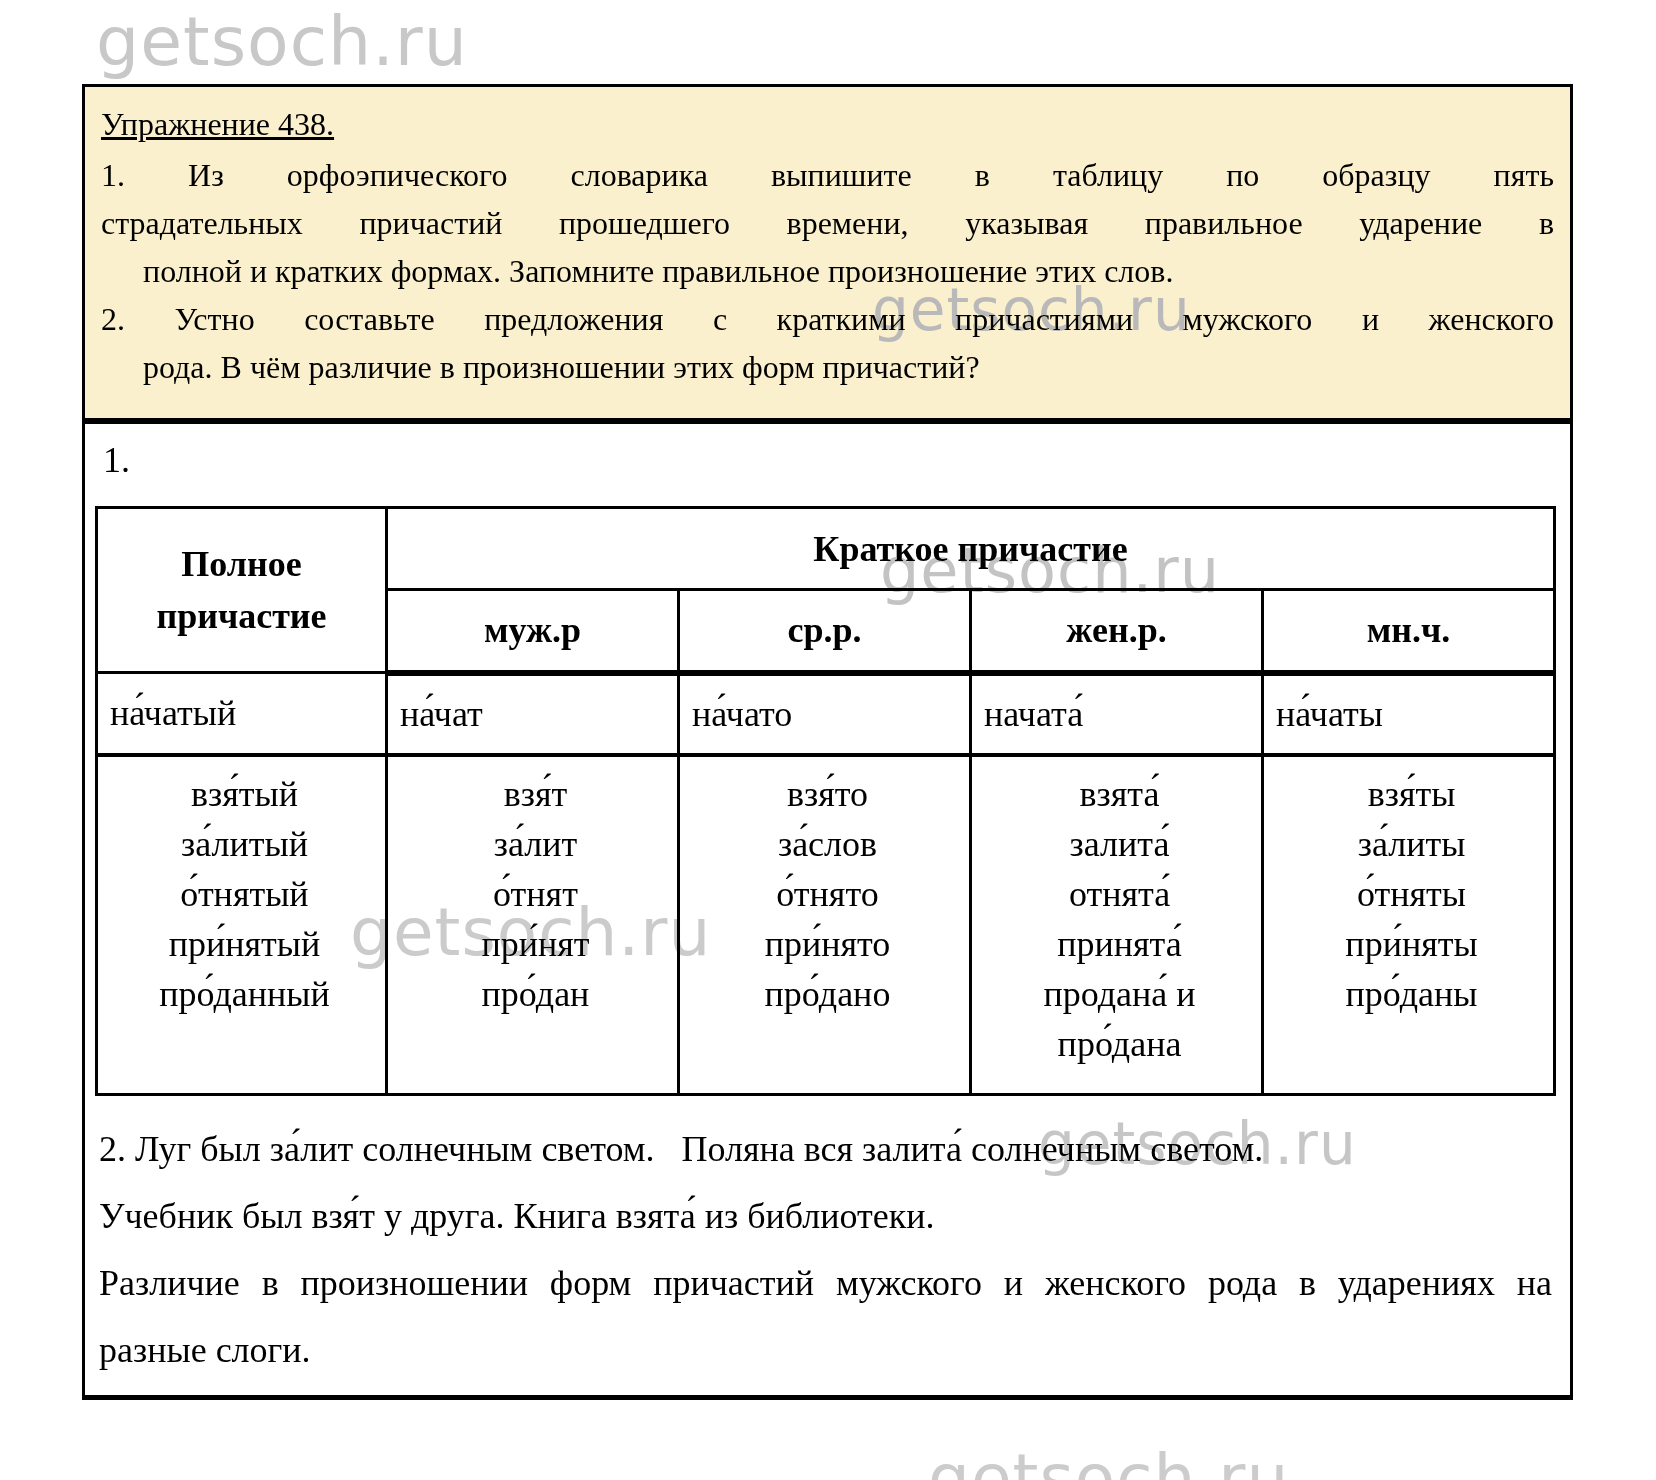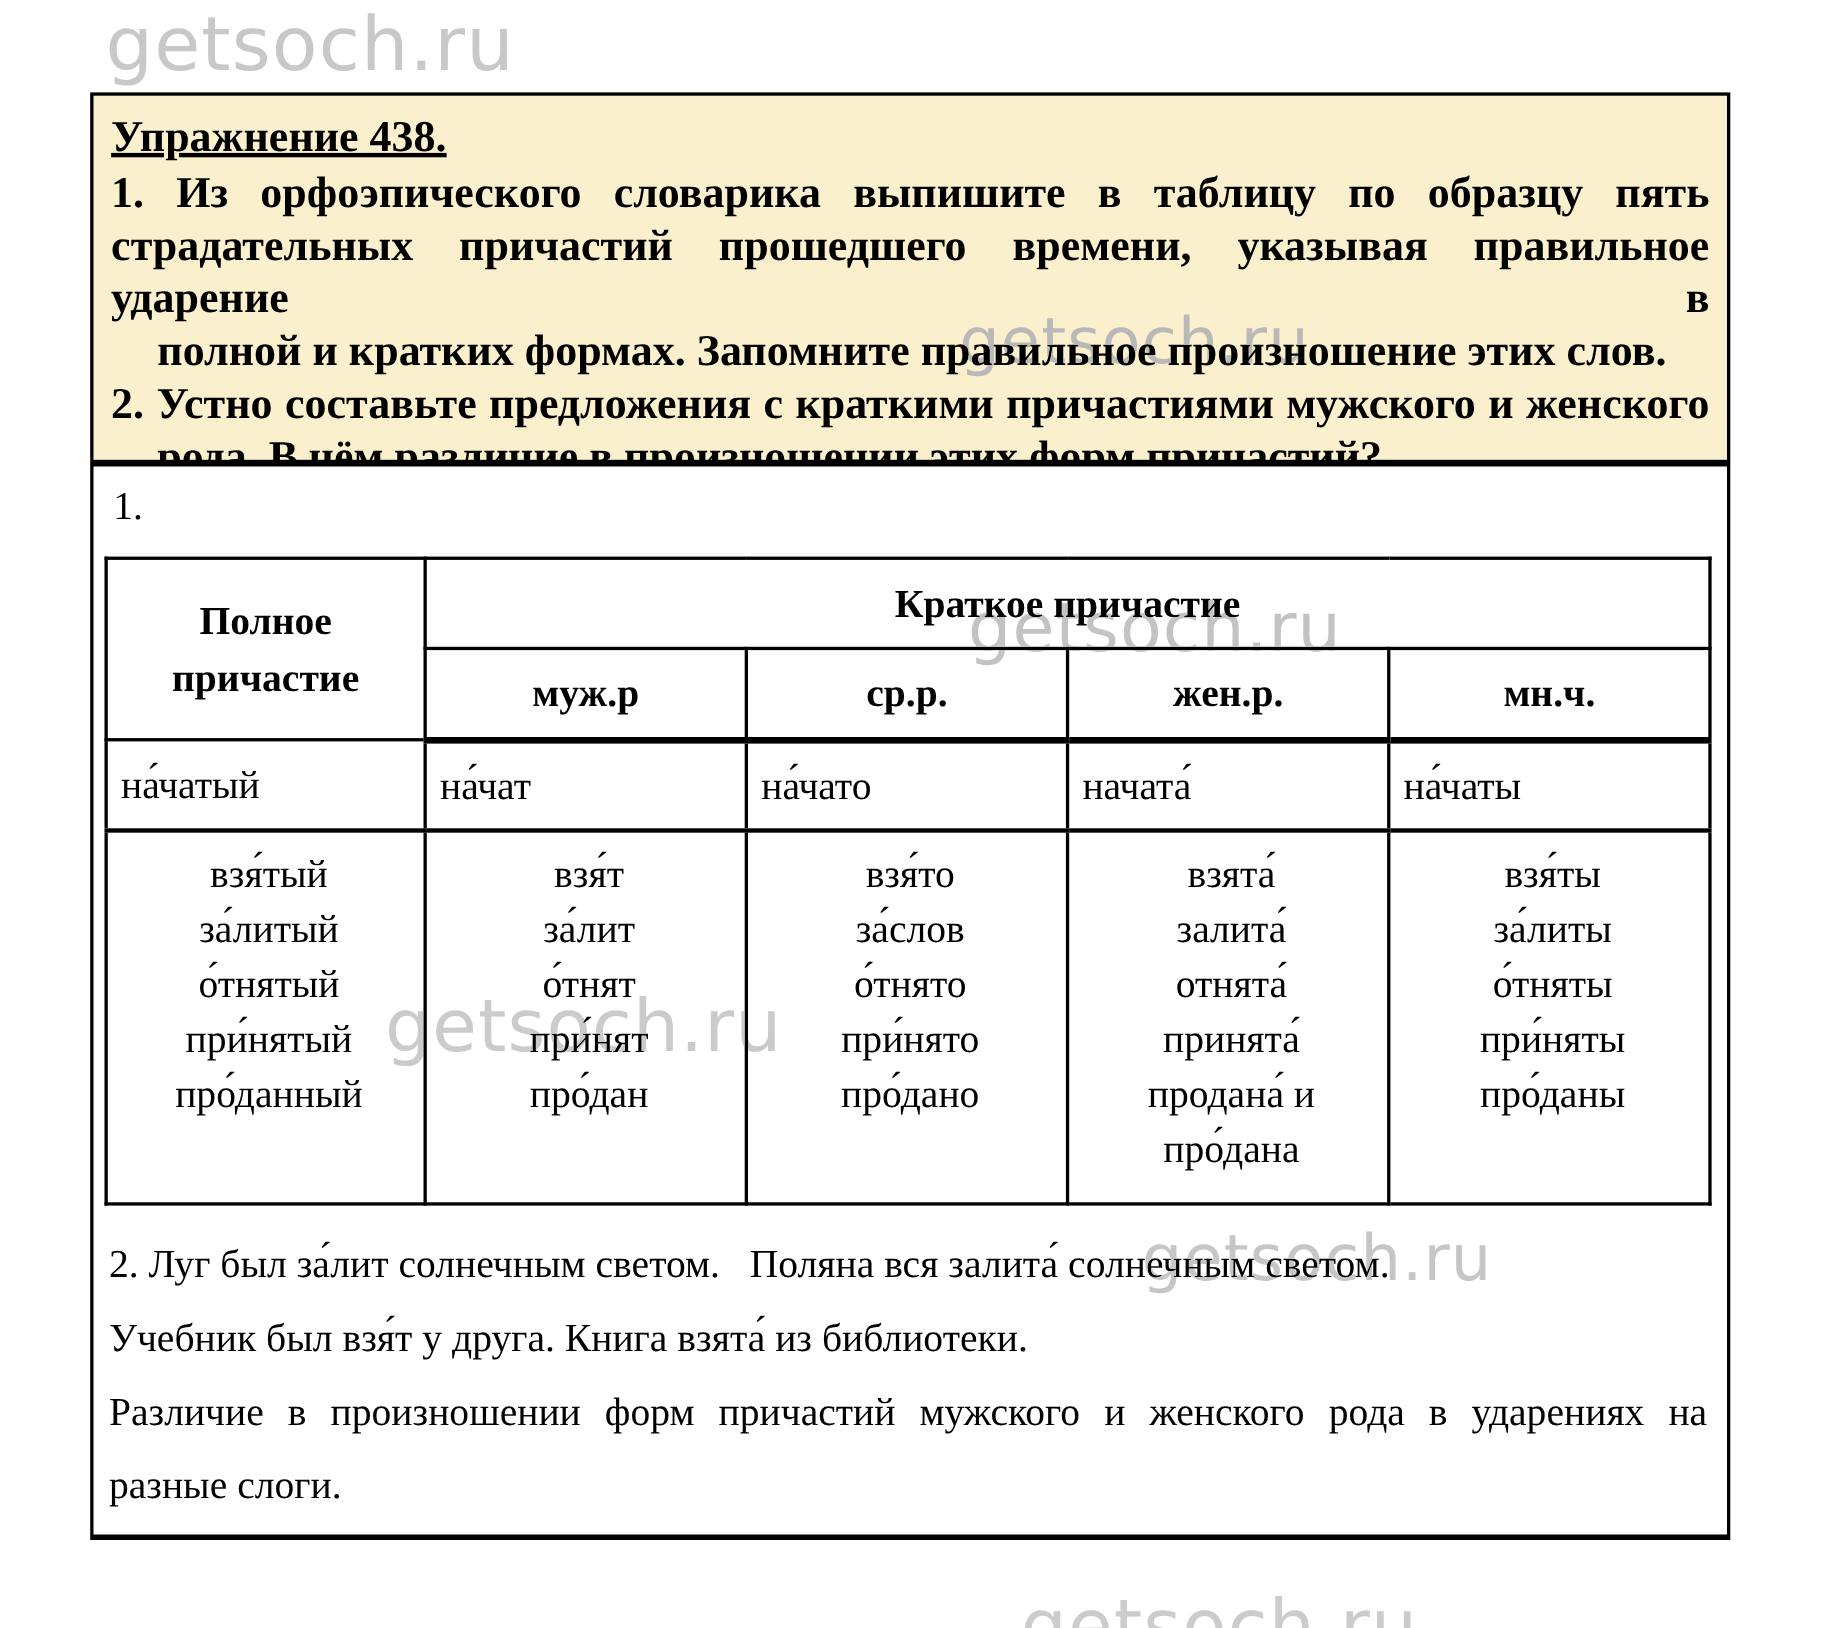--- a/index.html
+++ b/index.html
@@ -32,21 +32,21 @@
   .wm5 { left: 1038px;top: 1110px; font-size: 58px; color: #c6c6c6; }
   .wm6 { left: 928px; top: 1440px; font-size: 66px; color: #cccccc; }
 
   
   .task-box {
     position: absolute; left: 82px; top: 84px;
     width: 1491px; height: 337px;
     background: var(--task-bg);
     border: 3px solid var(--border-color);
     padding: 10px 16px 0 16px;
-    font-weight: bold; font-size: 40px;
+    font-weight: normal; font-size: 32px;
     z-index: 2;
   }
   .task-title {
     display: inline-block;
     text-decoration: underline;
     line-height: 54px;
   }
   .task-p div {
     line-height: 48px;
     text-align: justify;

